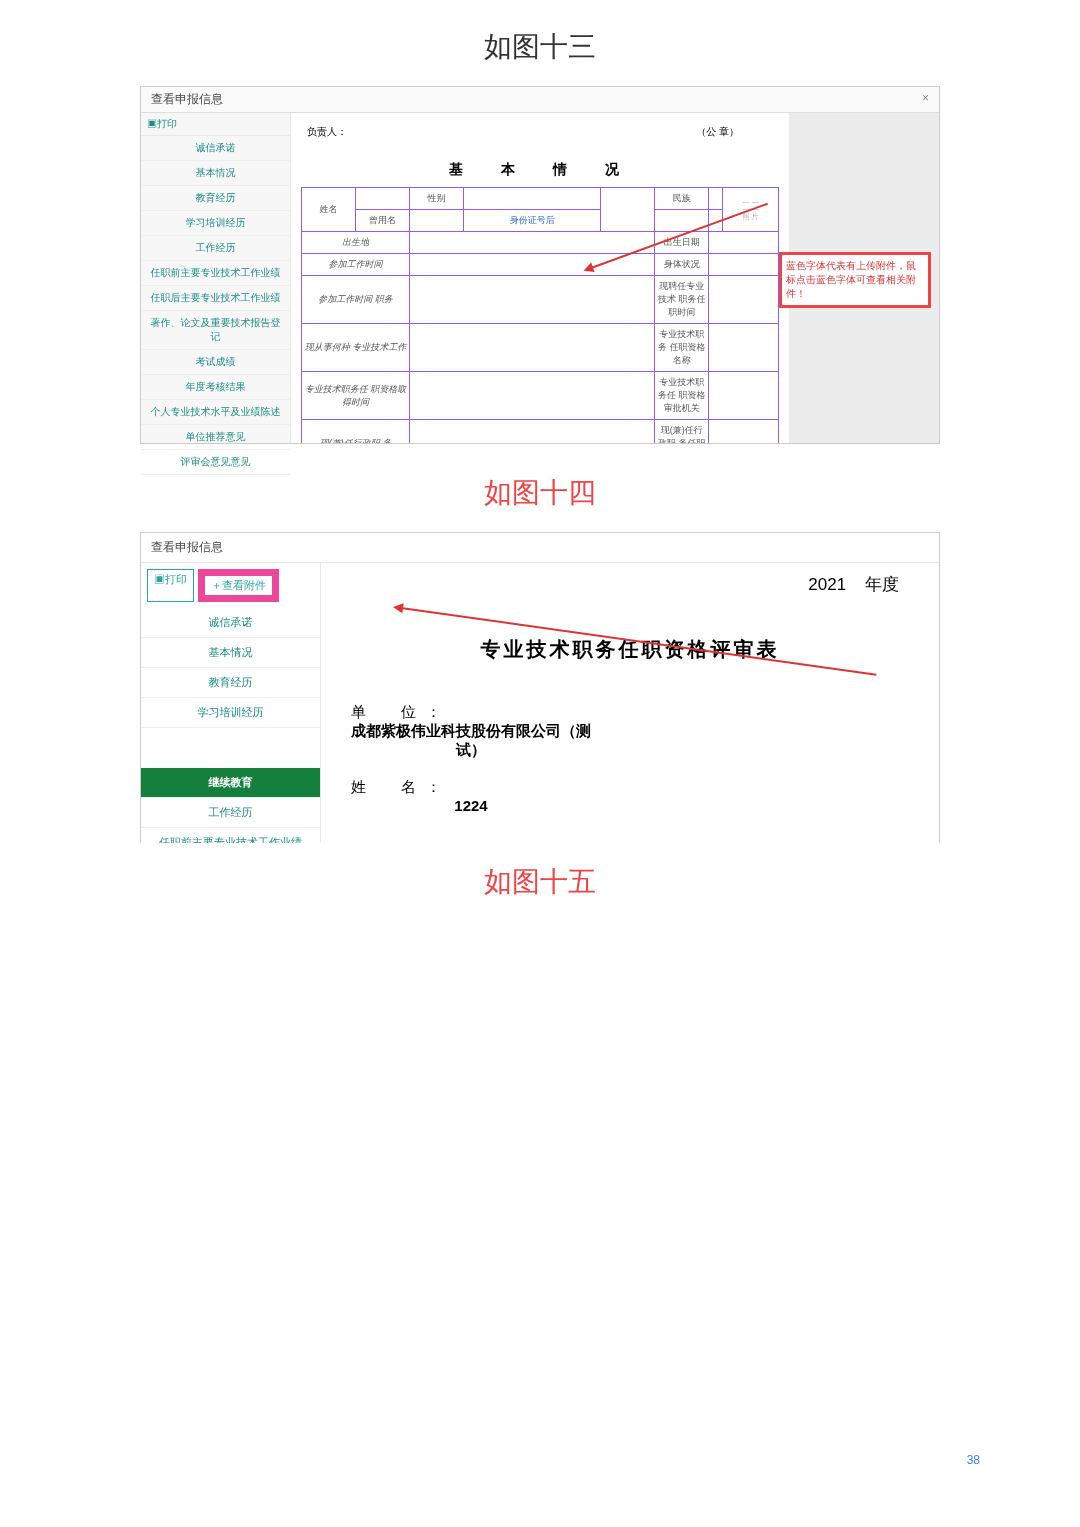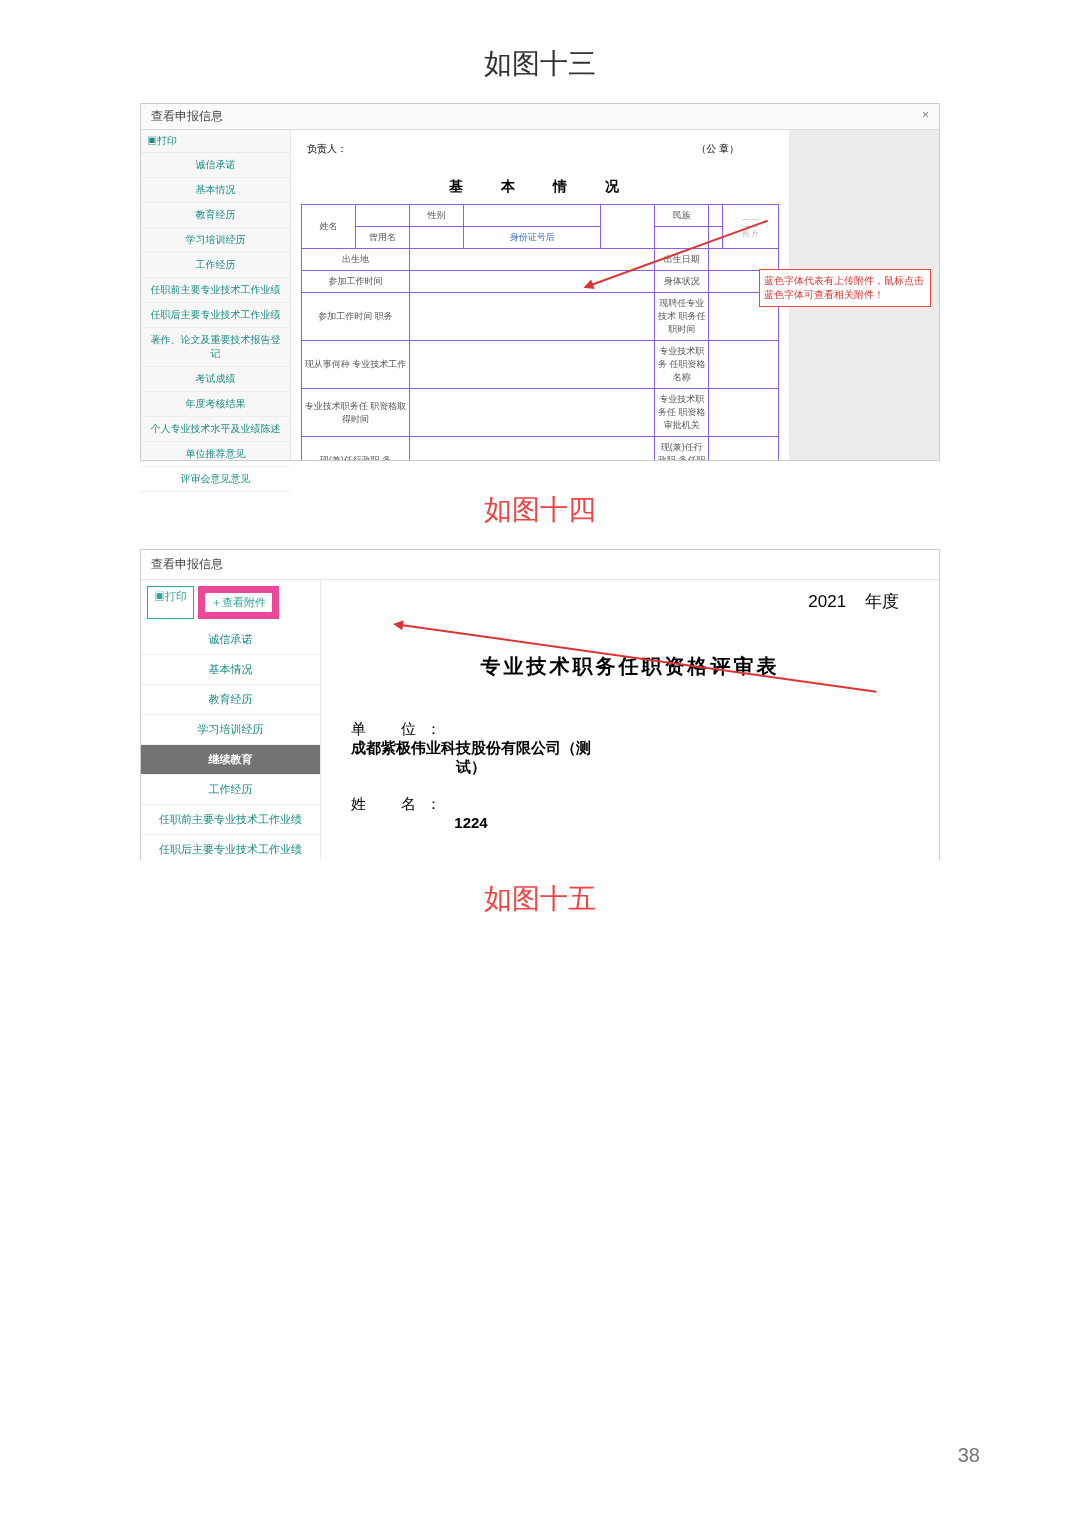--- a/index.html
+++ b/index.html
@@ -7,21 +7,21 @@
       font-family: "Microsoft YaHei", sans-serif;
       background: #fff;
       width: 1080px;
       height: 1527px;
       position: relative;
     }
     .fig-caption {
       text-align: center;
       font-size: 28px;
       color: #333;
-      margin: 45px 0 20px;
+      margin: 28px 0 20px;
     }
     .fig-caption-b {
       text-align: center;
       font-size: 28px;
       color: #ef4444;
       margin: 20px 0;
     }
 
     
     .ss1 {
@@ -88,29 +88,29 @@
       color: #555;
     }
     .info-table td {
       border: 1px solid #8b5cf6;
       padding: 4px 2px;
       text-align: center;
       vertical-align: middle;
       height: 22px;
     }
     .info-table td.lbl { width: 54px; }
-    .info-table td.wide-lbl { width: 54px; }
+    .info-table td.wide-lbl { width: 54px; font-style: italic; }
     .photo-cell { width: 56px; font-size: 7px; color: #aaa; }
     .blue-link { color: #2f6bd6; }
     .callout1 {
       position: absolute;
       right: 8px;
       top: 165px;
-      width: 172px;
-      border: 1px solid #ef4444;
+      width: 152px;
+      border: 3px solid #ef4444;
       background: #fff;
       color: #d33;
       font-size: 10px;
       padding: 4px;
       line-height: 1.4;
       z-index: 5;
     }
     .arrow1 {
       position: absolute;
       width: 188px;
@@ -170,23 +170,24 @@
       border: 7px solid #ec4899;
     }
     .ss2-item {
       padding: 7px 6px;
       color: #1b8c84;
       border-bottom: 1px solid #eee;
       text-align: center;
       font-size: 11px;
     }
     .ss2-item.active {
-      background: #737373;
+      background: #15803d;
       color: #fff;
       font-weight: bold;
+      margin-top: 40px;
     }
     .ss2-main {
       flex: 1;
       padding: 10px 20px;
       text-align: center;
       position: relative;
     }
     .year-line {
       text-align: right;
       font-size: 17px;
@@ -225,22 +226,22 @@
       top: -4px;
       border-style: solid;
       border-width: 5px 10px 5px 0;
       border-color: transparent #d33 transparent transparent;
     }
 
     .page-num {
       position: absolute;
       bottom: 60px;
       right: 100px;
-      font-size: 20px;
-      color: #737373;
+      font-size: 12px;
+      color: #3b82f6;
     }
   </style>
 </head>
 <body>
 
 <div class="fig-caption">如图十三</div>
 
 <div class="ss1">
   <div class="ss1-header">
     <span>查看申报信息</span>

